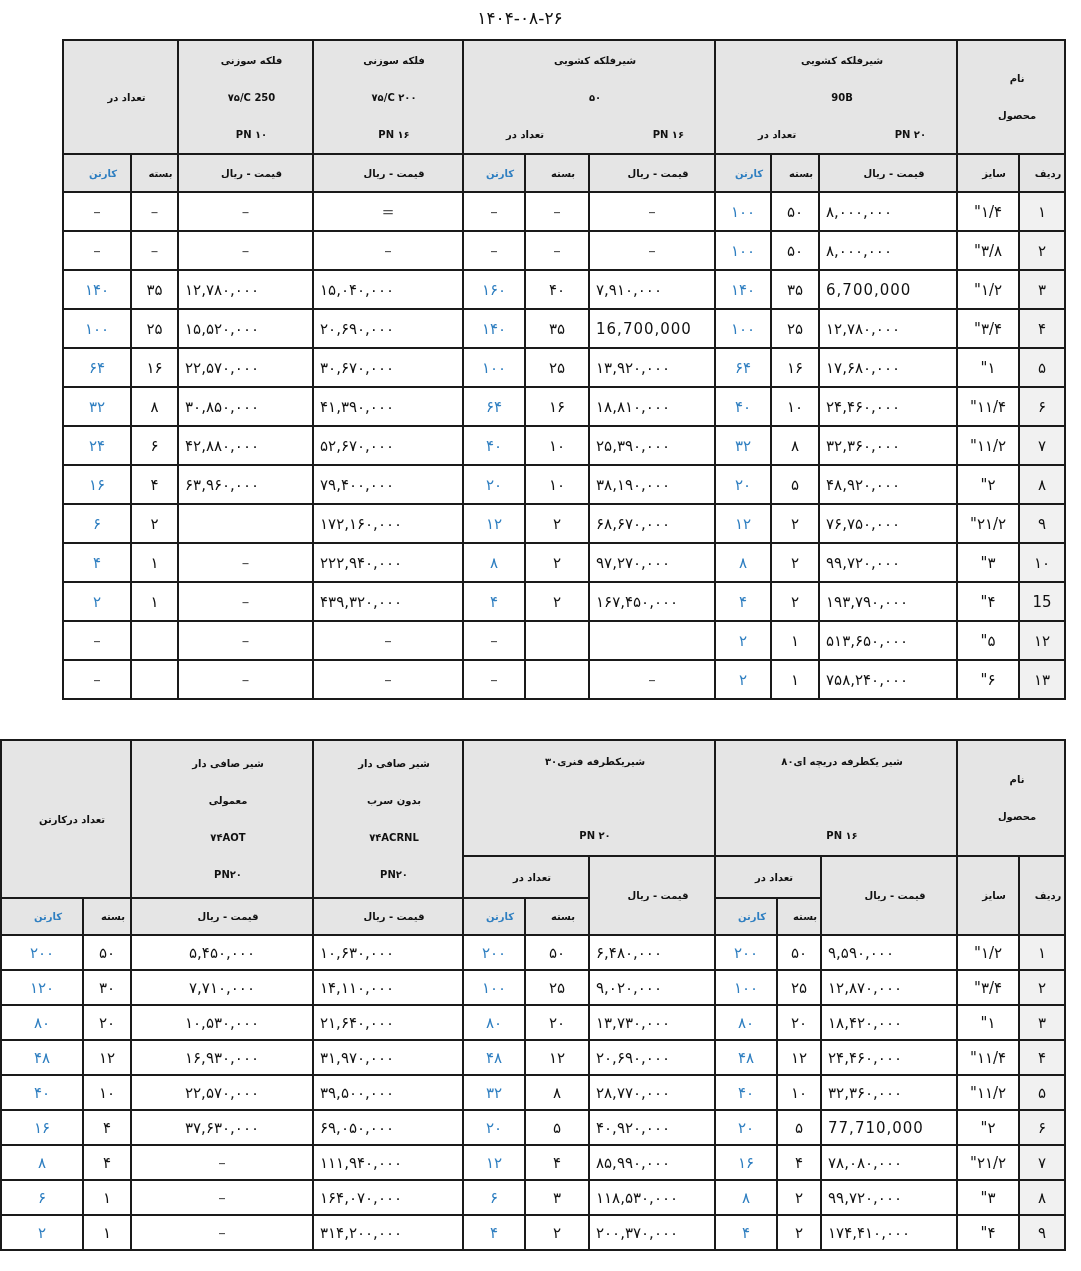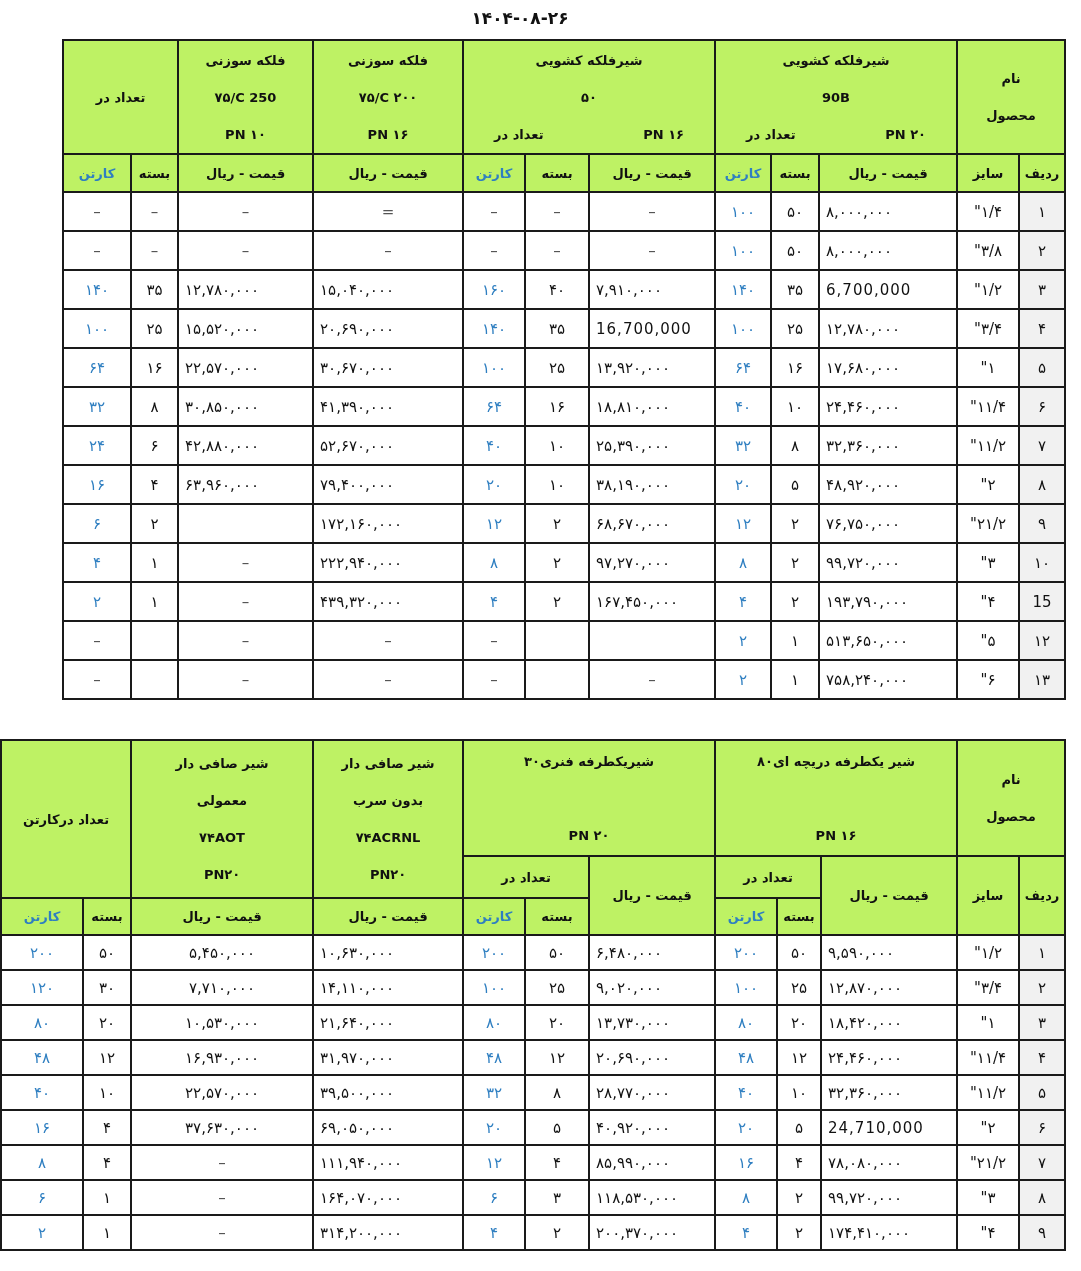--- a/index.html
+++ b/index.html
@@ -1,20 +1,20 @@
 <!DOCTYPE html>
 <html><head>
 <meta charset="utf-8">
 <style>
   html,body{margin:0;padding:0;background:#ffffff;}
   body{width:1081px;height:1271px;position:relative;overflow:hidden;font-family:"DejaVu Sans",sans-serif;color:#111;}
-  .date{position:absolute;top:8px;left:470px;width:100px;text-align:center;font-size:17px;font-weight:bold;letter-spacing:0.5px;}
+  .date{position:absolute;top:8px;left:470px;width:100px;text-align:center;font-size:17px;font-weight:normal;letter-spacing:0.5px;}
   table{position:absolute;border-collapse:collapse;direction:rtl;table-layout:fixed;}
   td,th{border:2px solid #1a1a1a;text-align:center;vertical-align:middle;padding:0;font-size:15px;}
-  th{background:#bef264;font-weight:bold;font-size:13px;}
+  th{background:#e5e5e5;font-weight:bold;font-size:10px;padding-left:12px;}
   .hdr-line{display:block;height:37px;line-height:37px;}
   .blue{color:#2f7fc1;}
   .price{text-align:left;padding-left:6px;direction:ltr;letter-spacing:1px;}
   .price-c{text-align:center;direction:ltr;letter-spacing:1px;}
   .rowno{background:#f1f1f1;}
   .dash{color:#555;}
   .split{display:flex;justify-content:space-between;padding:0 30px;}
   #t1{left:62px;top:39px;width:1002px;}
   #t2{left:0px;top:739px;width:1064px;}
   #t1 td{height:37px;}
@@ -408,21 +408,21 @@
         <td class="">۸</td>
         <td class="blue">۳۲</td>
         <td class="price">۳۹,۵۰۰,۰۰۰</td>
         <td class="price-c">۲۲,۵۷۰,۰۰۰</td>
         <td class="">۱۰</td>
         <td class="blue">۴۰</td>
       </tr>
       <tr>
         <td class="rowno">۶</td>
         <td class="">۲"</td>
-        <td class="price">24,710,000</td>
+        <td class="price">77,710,000</td>
         <td class="">۵</td>
         <td class="blue">۲۰</td>
         <td class="price">۴۰,۹۲۰,۰۰۰</td>
         <td class="">۵</td>
         <td class="blue">۲۰</td>
         <td class="price">۶۹,۰۵۰,۰۰۰</td>
         <td class="price-c">۳۷,۶۳۰,۰۰۰</td>
         <td class="">۴</td>
         <td class="blue">۱۶</td>
       </tr>

